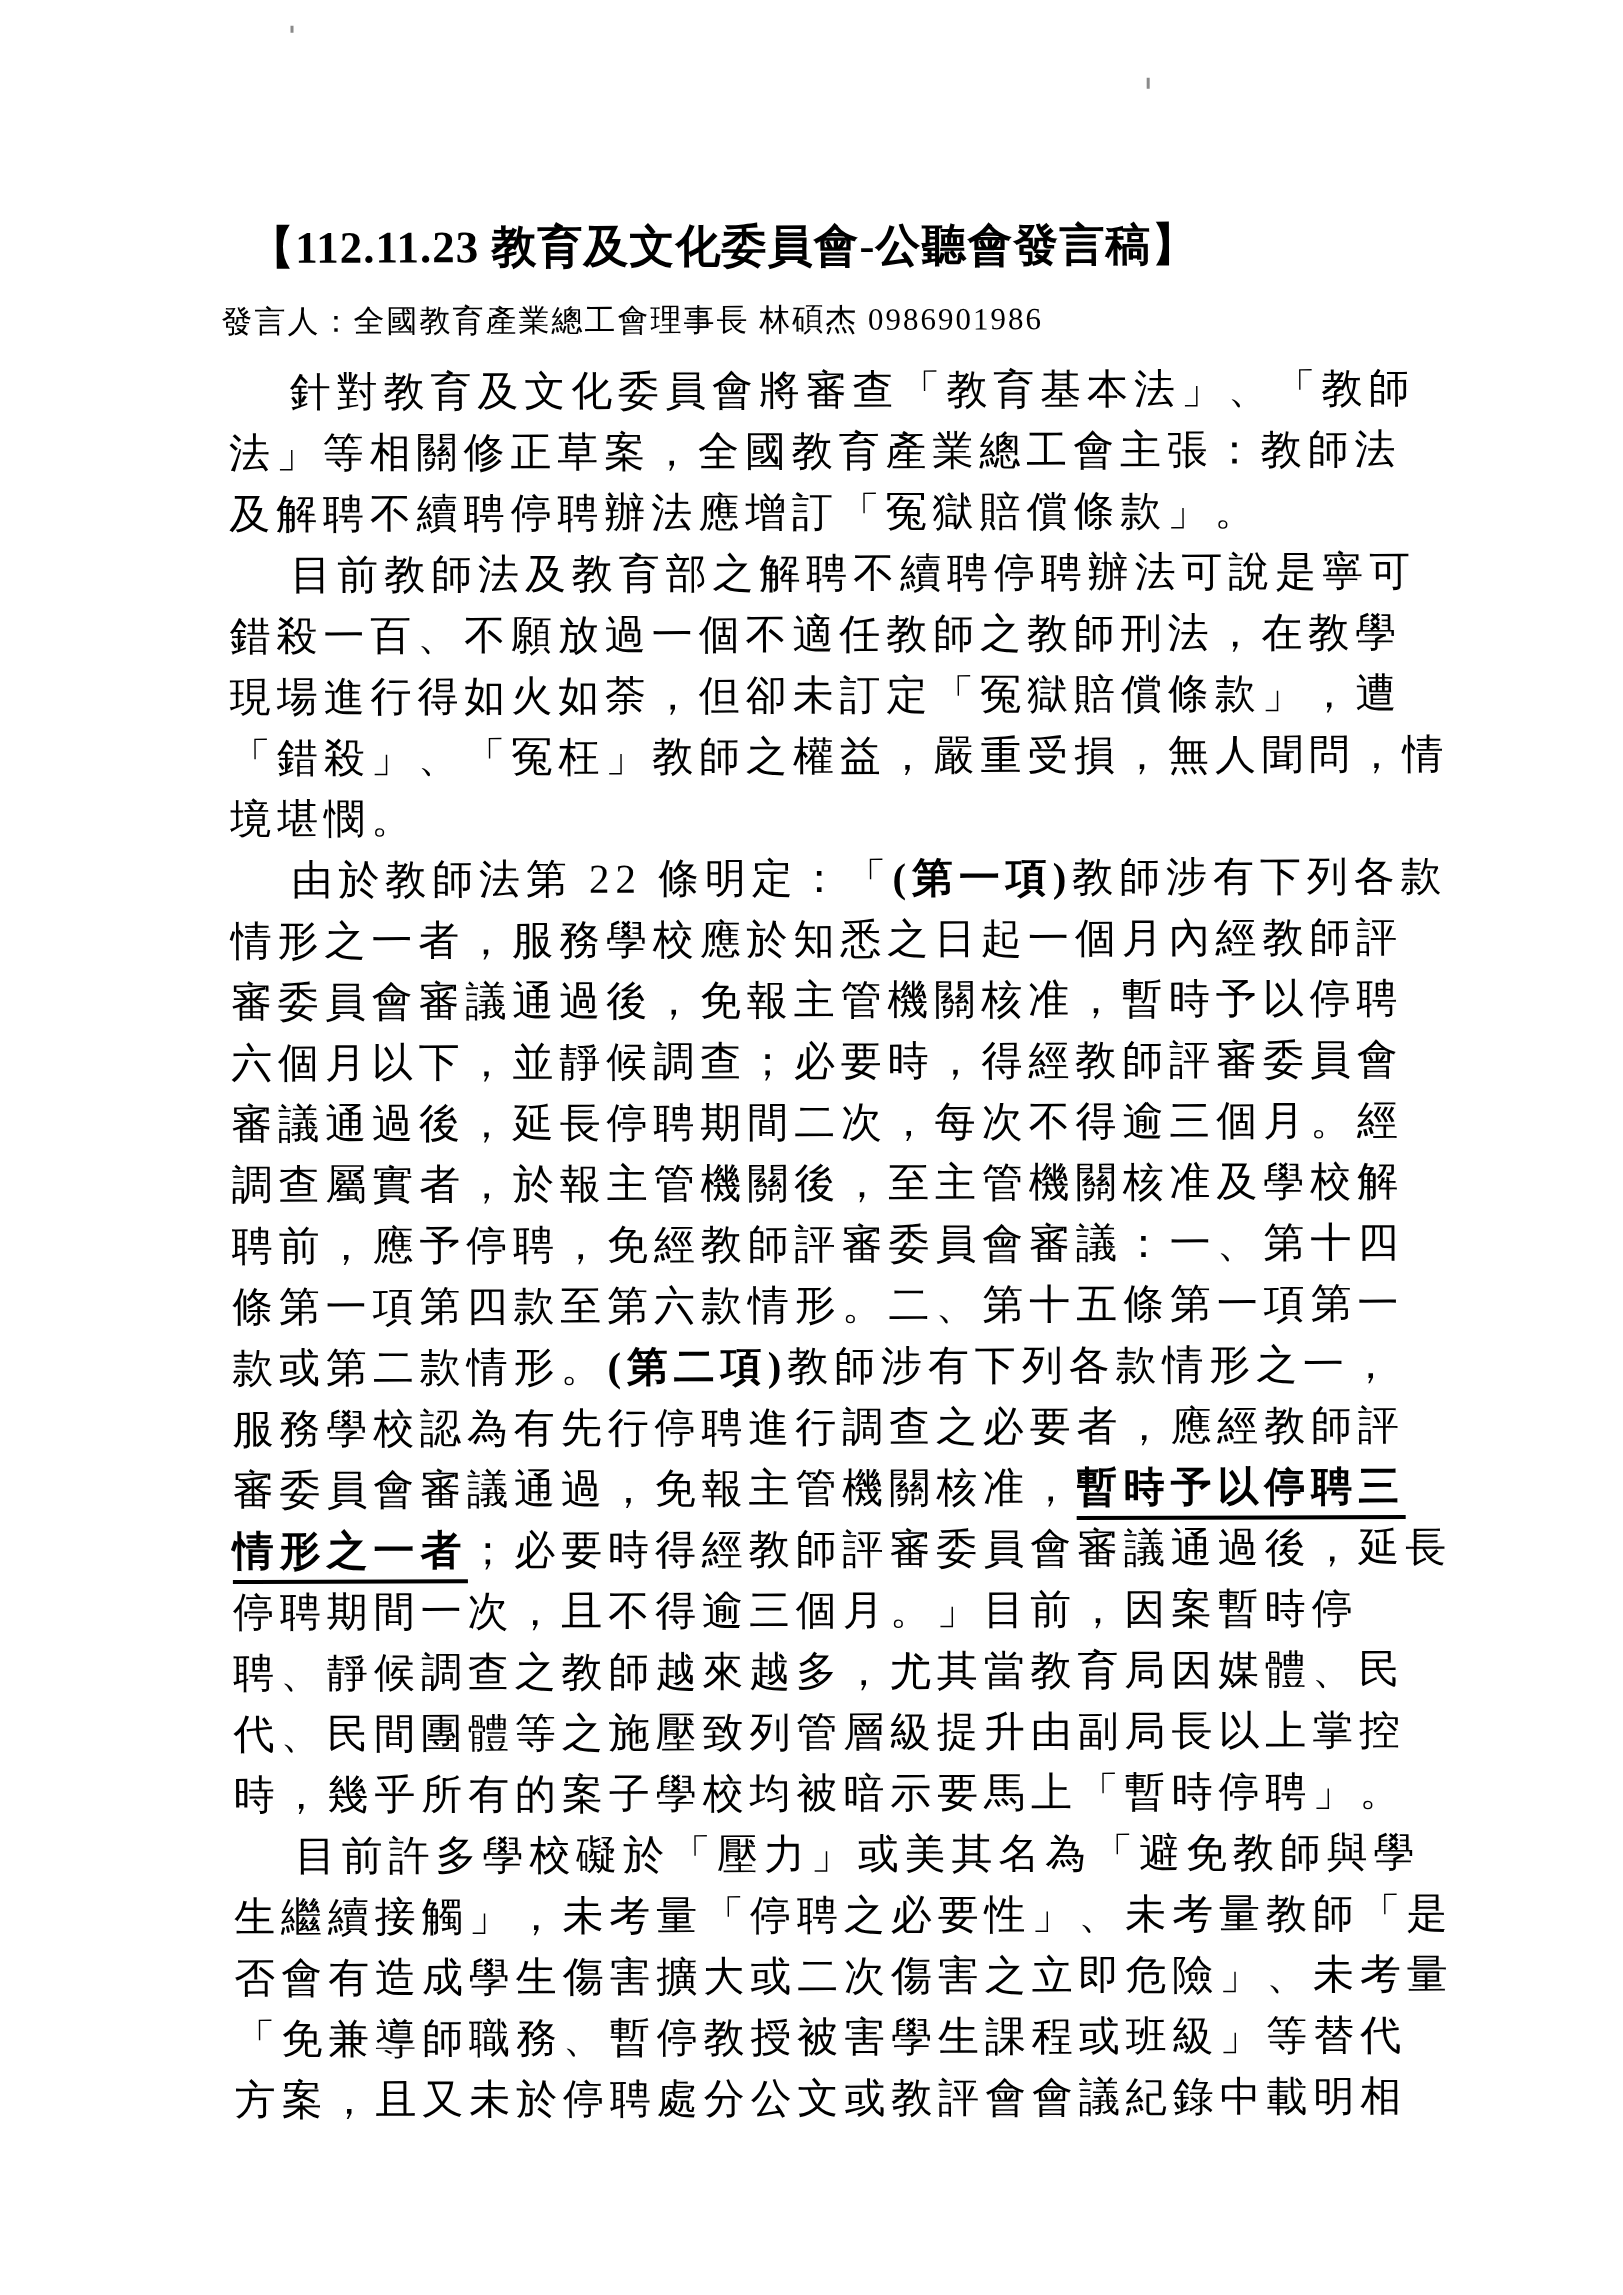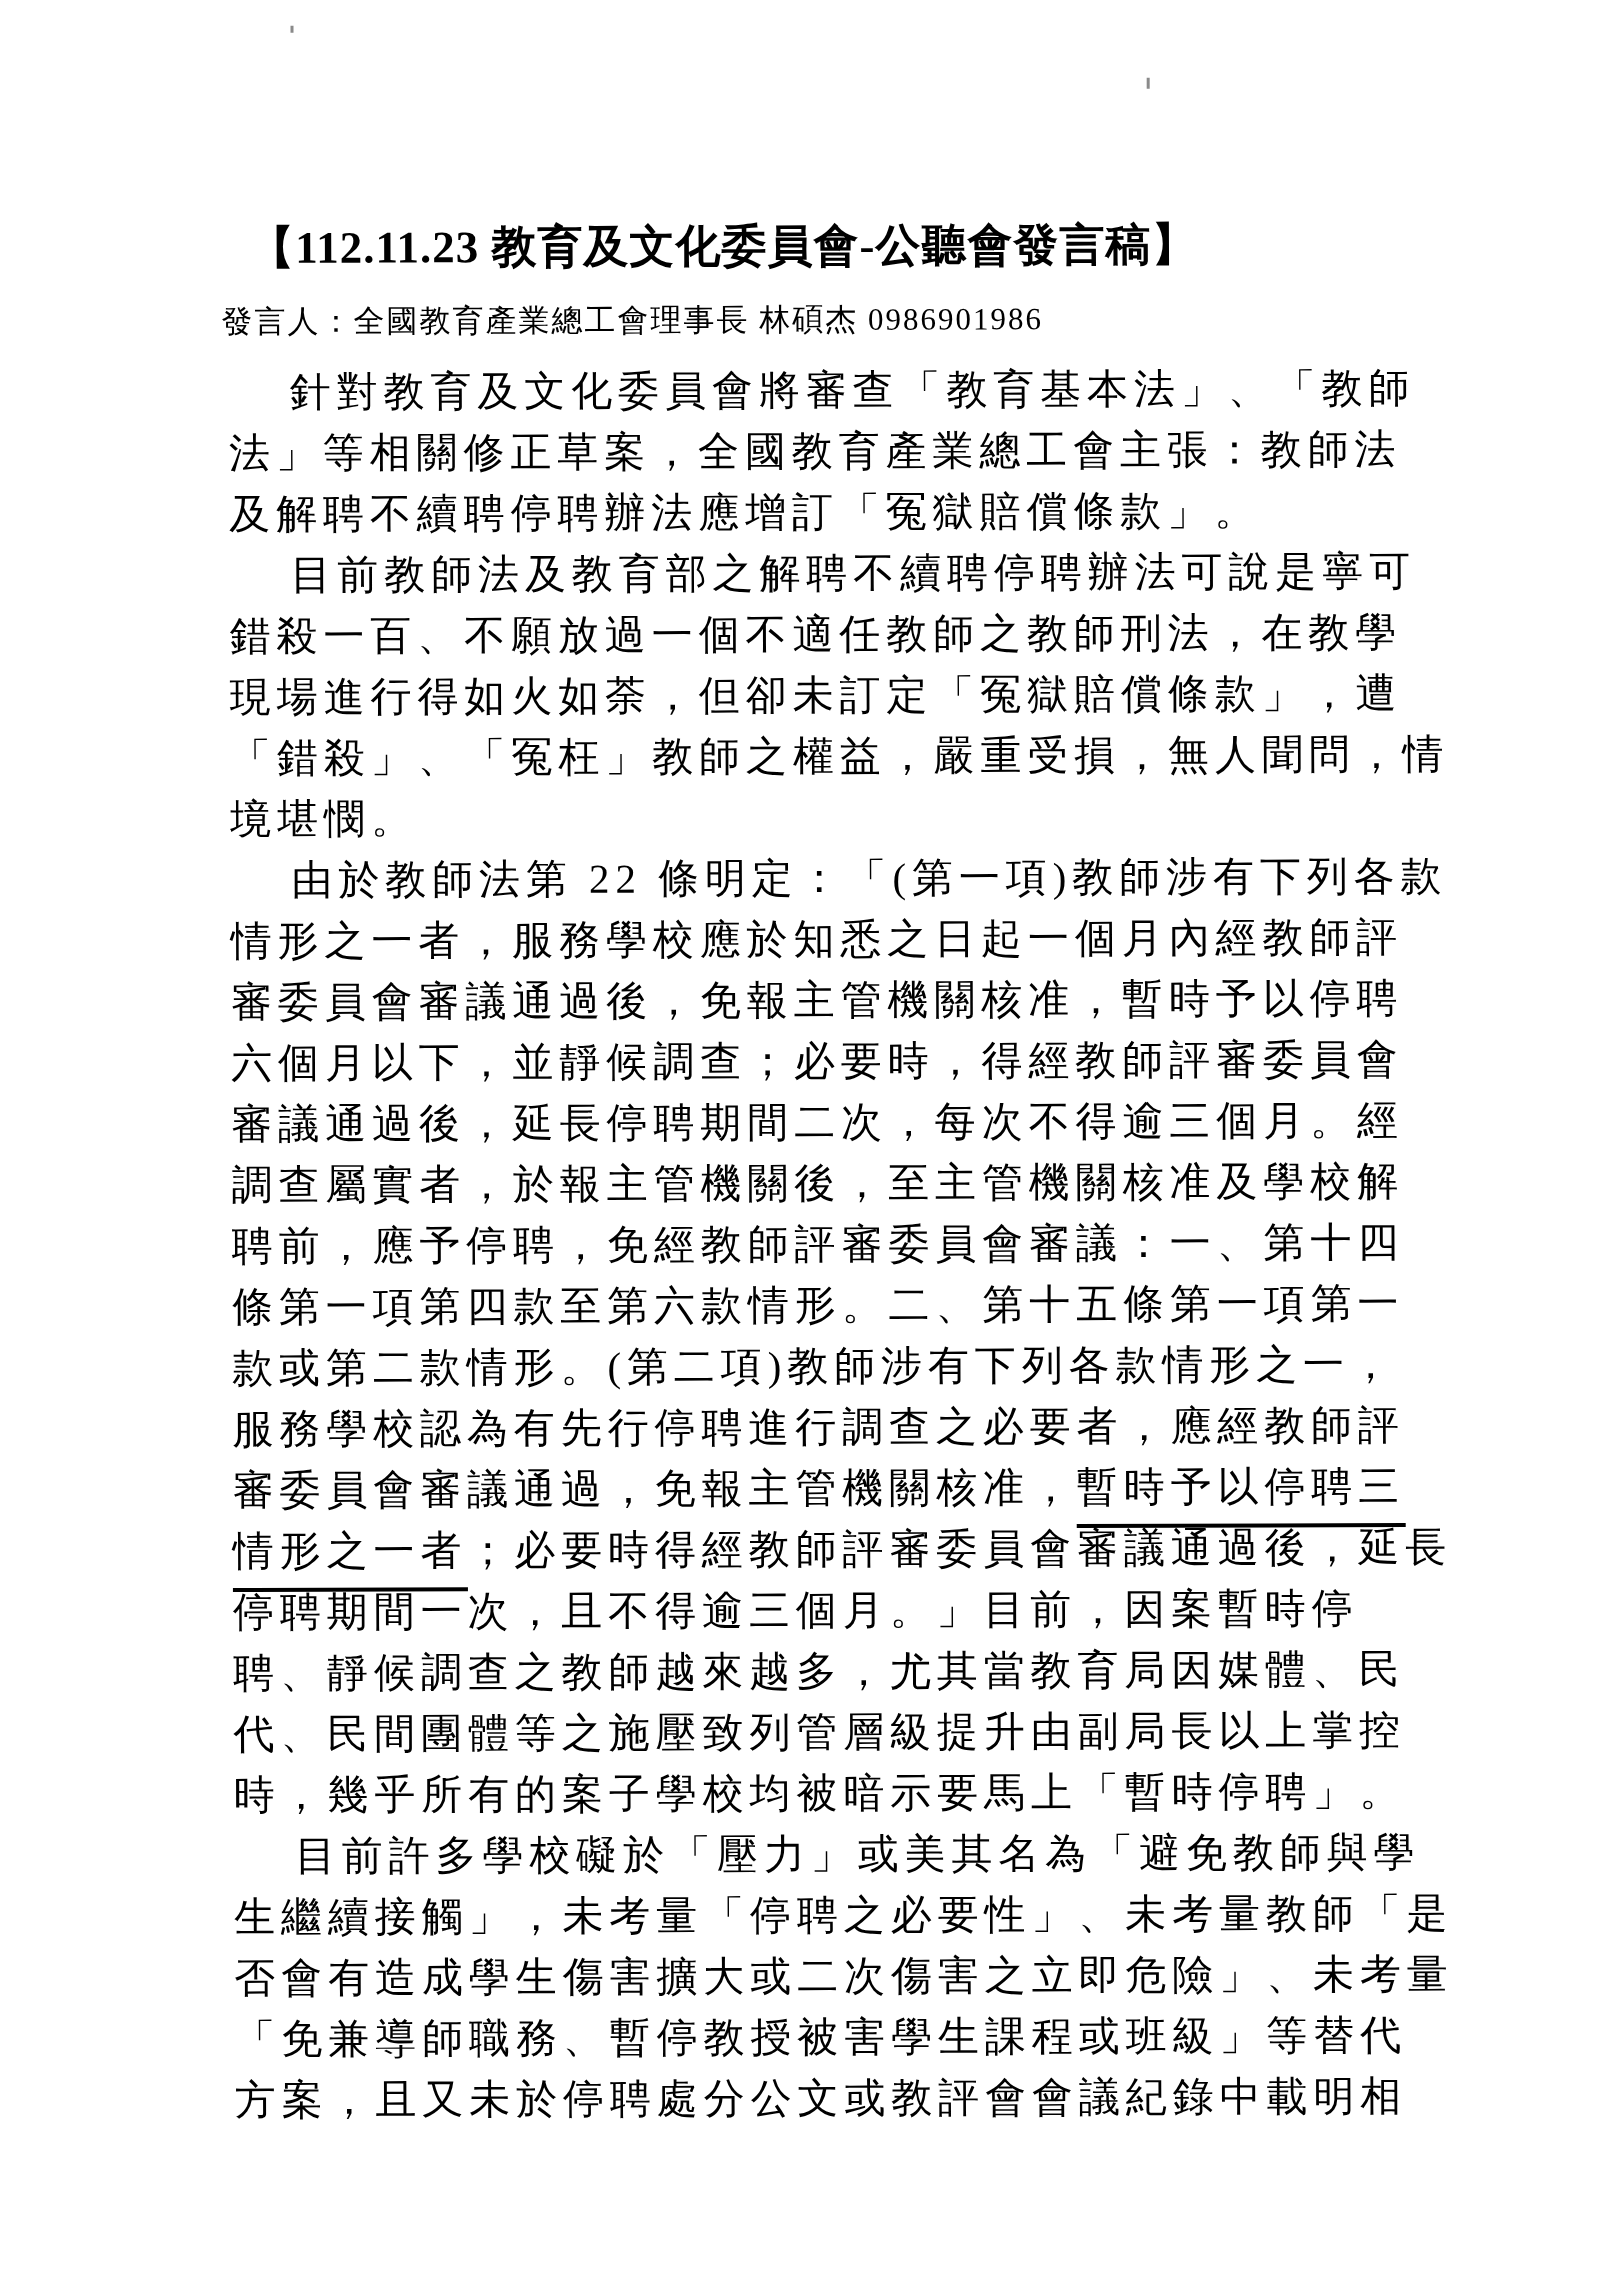--- a/index.html
+++ b/index.html
@@ -49,22 +49,22 @@
     width: 1229px;
   }
   .line {
     height: 61px;
     line-height: 61px;
     font-size: 41px;
     letter-spacing: 5.9px;
     white-space: nowrap;
   }
   .line.indent { text-indent: 61px; }
-  .seg-b { font-weight: 400; }
-  .seg-u { border-bottom: 4.4px solid #000; padding-bottom: 14px; }
+  .seg-b { font-weight: 700; }
+  .seg-u { border-bottom: 4.4px solid #000; padding-bottom: 6px; }
   .speck {
     position: absolute;
     background: #8a8a8a;
   }
   .speck.s1 { left: 294px; top: 23.6px;  width: 2.5px;  height: 7.9px; }
   .speck.s2 { left: 1150px; top: 79px; width: 2.5px;  height: 10.8px; }
 </style>
 </head>
 <body>
 

